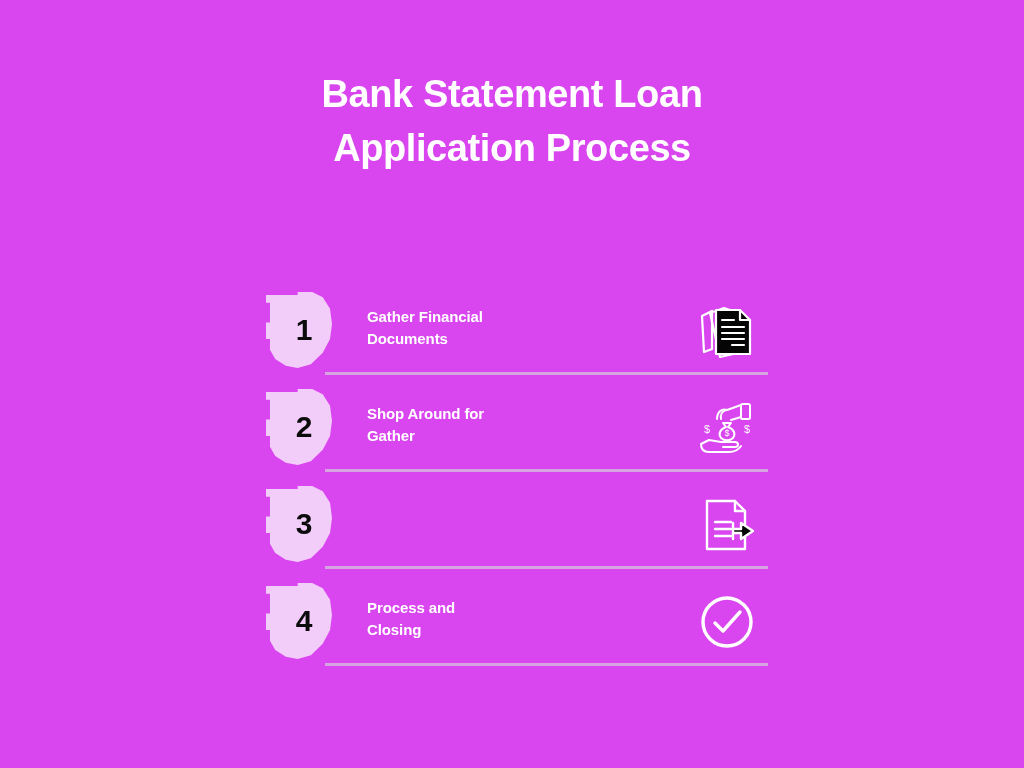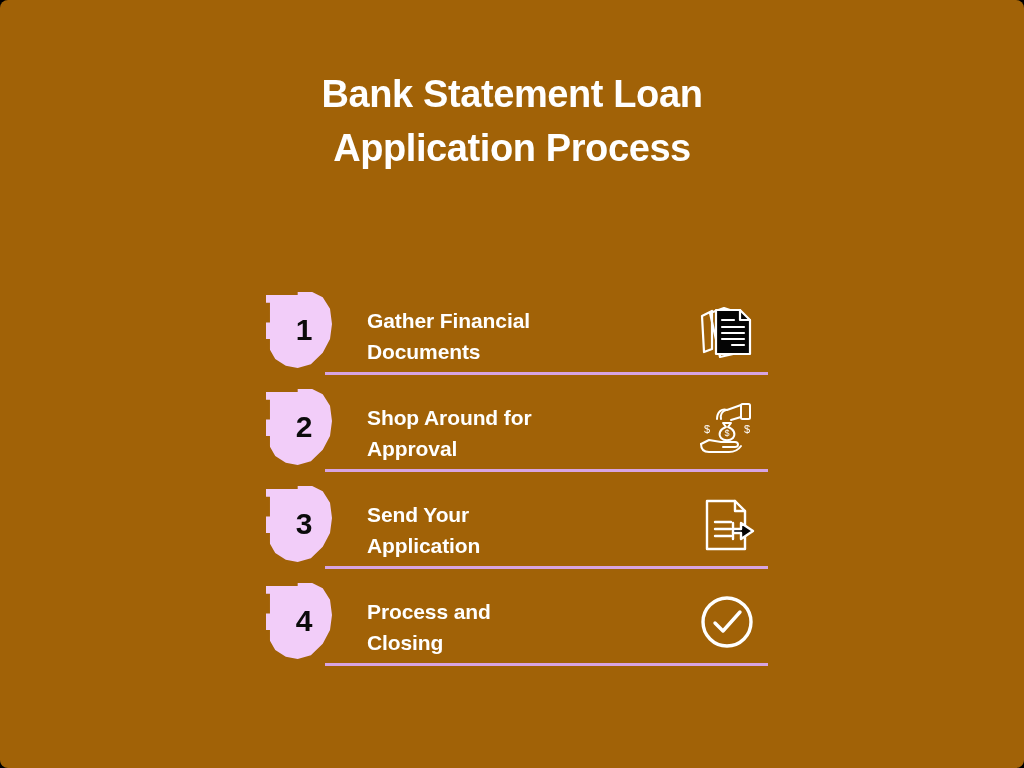--- a/index.html
+++ b/index.html
@@ -13,22 +13,21 @@
     height: 768px;
     overflow: hidden;
     font-family: "Liberation Sans", sans-serif;
     color: #ffffff;
     position: relative;
   }
 
   .canvas {
     position: absolute;
     inset: 0;
-    background: #a16207;
-    border-radius: 8px;
+    background: #d946ef;
   }
 
   
   .title {
     position: absolute;
     top: 68px;
     left: 0;
     width: 1024px;
     text-align: center;
     font-size: 38px;
@@ -95,21 +94,21 @@
     color: #0b0b0b;
     letter-spacing: 0px;
   }
 
   
   .step-label {
     position: absolute;
     left: 101px;
     top: 14px;
     width: 300px;
-    font-size: 21px;
+    font-size: 15px;
     font-weight: bold;
     line-height: 1.46;
     color: #ffffff;
     white-space: pre-line;
     letter-spacing: -0.1px;
   }
 
   
   .step-icon {
     position: absolute;
@@ -165,21 +164,21 @@
       </div>
       <div class="divider"></div>
     </div>
 
     <div class="step-row">
       <div class="badge">
         <div class="badge-shape"></div>
         <div class="badge-num">2</div>
       </div>
       <div class="step-label">Shop Around for
-Approval</div>
+Gather</div>
       <div class="step-icon">
         <svg width="64" height="58" viewBox="0 0 64 58" fill="none" stroke="#ffffff" stroke-width="2" stroke-linecap="round" stroke-linejoin="round">
 
           <path d="M22 20 C22 13 27 9 32 11 L46 6 L46 18 L36 21"></path>
           <path d="M31 11 C27 12 25 16 26 20"></path>
           <rect x="46" y="5" width="9" height="15" rx="1.5"></rect>
 
           <path d="M28 24 L36 24 L33 28 C39 30 41 35 38 39 C35 42 29 42 26 39 C23 35 25 30 31 28 Z"></path>
           <text x="32" y="37" font-family="Liberation Sans, sans-serif" font-size="9" fill="#ffffff" stroke="none" text-anchor="middle">$</text>
 
@@ -191,22 +190,20 @@
         </svg>
       </div>
       <div class="divider"></div>
     </div>
 
     <div class="step-row">
       <div class="badge">
         <div class="badge-shape"></div>
         <div class="badge-num">3</div>
       </div>
-      <div class="step-label">Send  Your
-Application</div>
       <div class="step-icon">
         <svg width="60" height="58" viewBox="0 0 60 58" fill="none" stroke="#ffffff" stroke-width="2.4" stroke-linecap="round" stroke-linejoin="round">
           <path d="M10 5 L38 5 L48 15 L48 53 L10 53 Z"></path>
           <path d="M38 5 L38 15 L48 15"></path>
           <line x1="18" y1="26" x2="34" y2="26"></line>
           <line x1="18" y1="33" x2="34" y2="33"></line>
           <line x1="18" y1="40" x2="34" y2="40"></line>
           <path d="M36 27 L36 33 L44 33 L44 27 L56 35 L44 43 L44 37 L36 37 L36 43 Z" fill="#050505"></path>
         </svg>
       </div>

